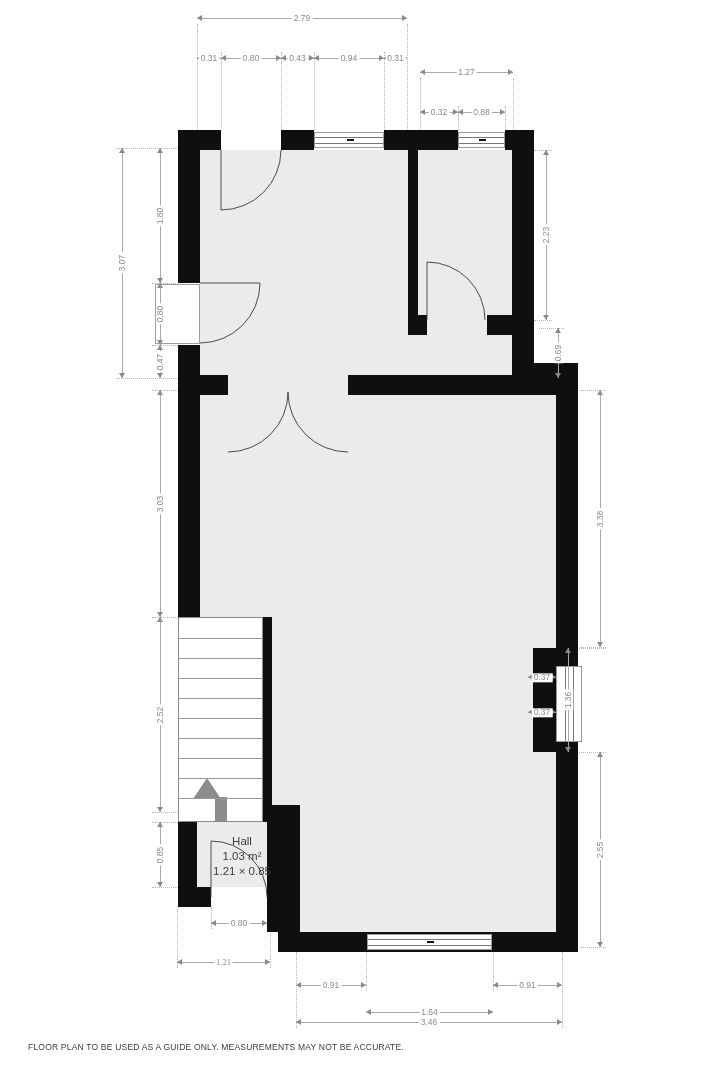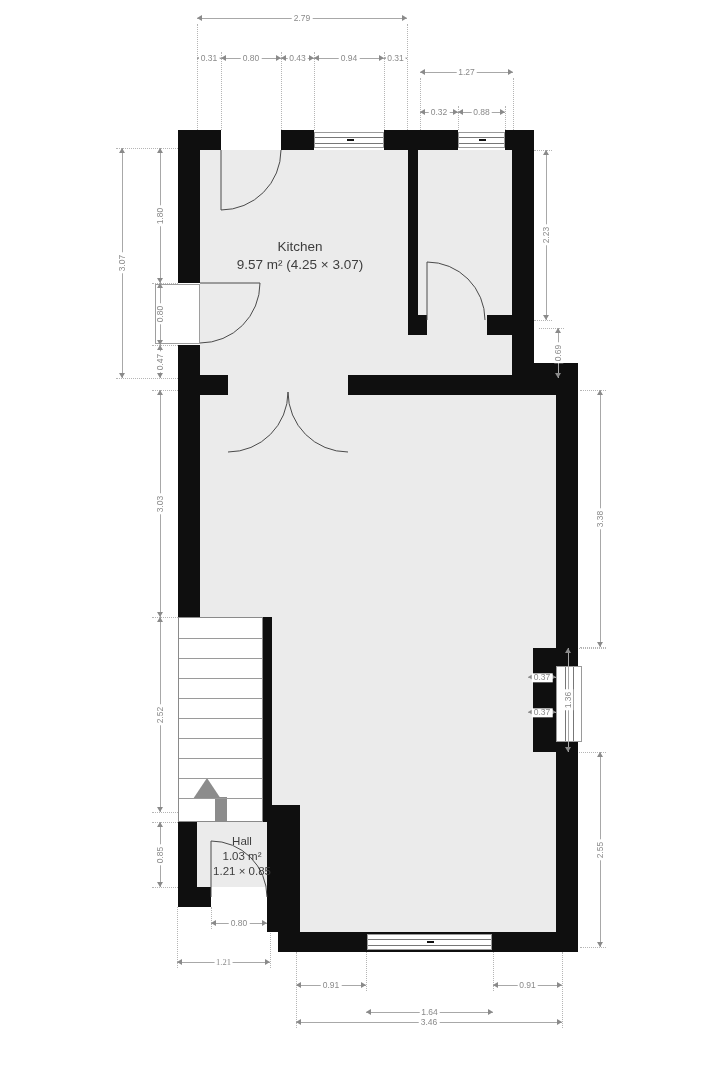--- a/index.html
+++ b/index.html
@@ -143,24 +143,20 @@
     <line x1="200" y1="283" x2="260" y2="283"></line>
     <path d="M260,283 A60 60 0 0 1 200,343"></path>
     <path d="M288,392 A60 60 0 0 1 228,452"></path>
     <path d="M288,392 A60 60 0 0 0 348,452"></path>
     <line x1="427" y1="262" x2="427" y2="320"></line>
     <path d="M427,262 A58 58 0 0 1 485,320"></path>
     <line x1="211" y1="841" x2="211" y2="897"></line>
     <path d="M211,841 A56 56 0 0 1 267,897"></path>
   </svg>
 
-  <div class="room-label" style="left:300px;top:238px">
-    <div>Kitchen</div>
-    <div>9.57 m² (4.25 × 3.07)</div>
-  </div>
   <div class="room-label small" style="left:242px;top:834px">
     <div>Hall</div>
     <div>1.03 m²</div>
     <div>1.21 × 0.85</div>
   </div>
 
   <div id="dim-layer">
       <div class="dim" style="left: 197px; top: 18px; width: 210px; height: 1px;">
         <div class="ah" style="left: 0px; top: -3px; border-top: 3px solid transparent; border-bottom: 3px solid transparent; border-right: 5px solid rgb(138, 138, 138);"></div>
         <div class="ah" style="right: 0px; top: -3px; border-top: 3px solid transparent; border-bottom: 3px solid transparent; border-left: 5px solid rgb(138, 138, 138);"></div>
@@ -301,13 +297,14 @@
         <div class="ah" style="bottom: 0px; left: -3px; border-left: 3px solid transparent; border-right: 3px solid transparent; border-top: 5px solid rgb(138, 138, 138);"></div>
         <span class="lab">1.36</span>
       </div>
       <div class="dim v" style="left: 600px; top: 752px; width: 1px; height: 195px;">
         <div class="ah" style="top: 0px; left: -3px; border-left: 3px solid transparent; border-right: 3px solid transparent; border-bottom: 5px solid rgb(138, 138, 138);"></div>
         <div class="ah" style="bottom: 0px; left: -3px; border-left: 3px solid transparent; border-right: 3px solid transparent; border-top: 5px solid rgb(138, 138, 138);"></div>
         <span class="lab">2.55</span>
       </div>
     </div>
 
+  <div class="footer">FLOOR PLAN TO BE USED AS A GUIDE ONLY. MEASUREMENTS MAY NOT BE ACCURATE.</div>
 </div>
 
 </body></html>

